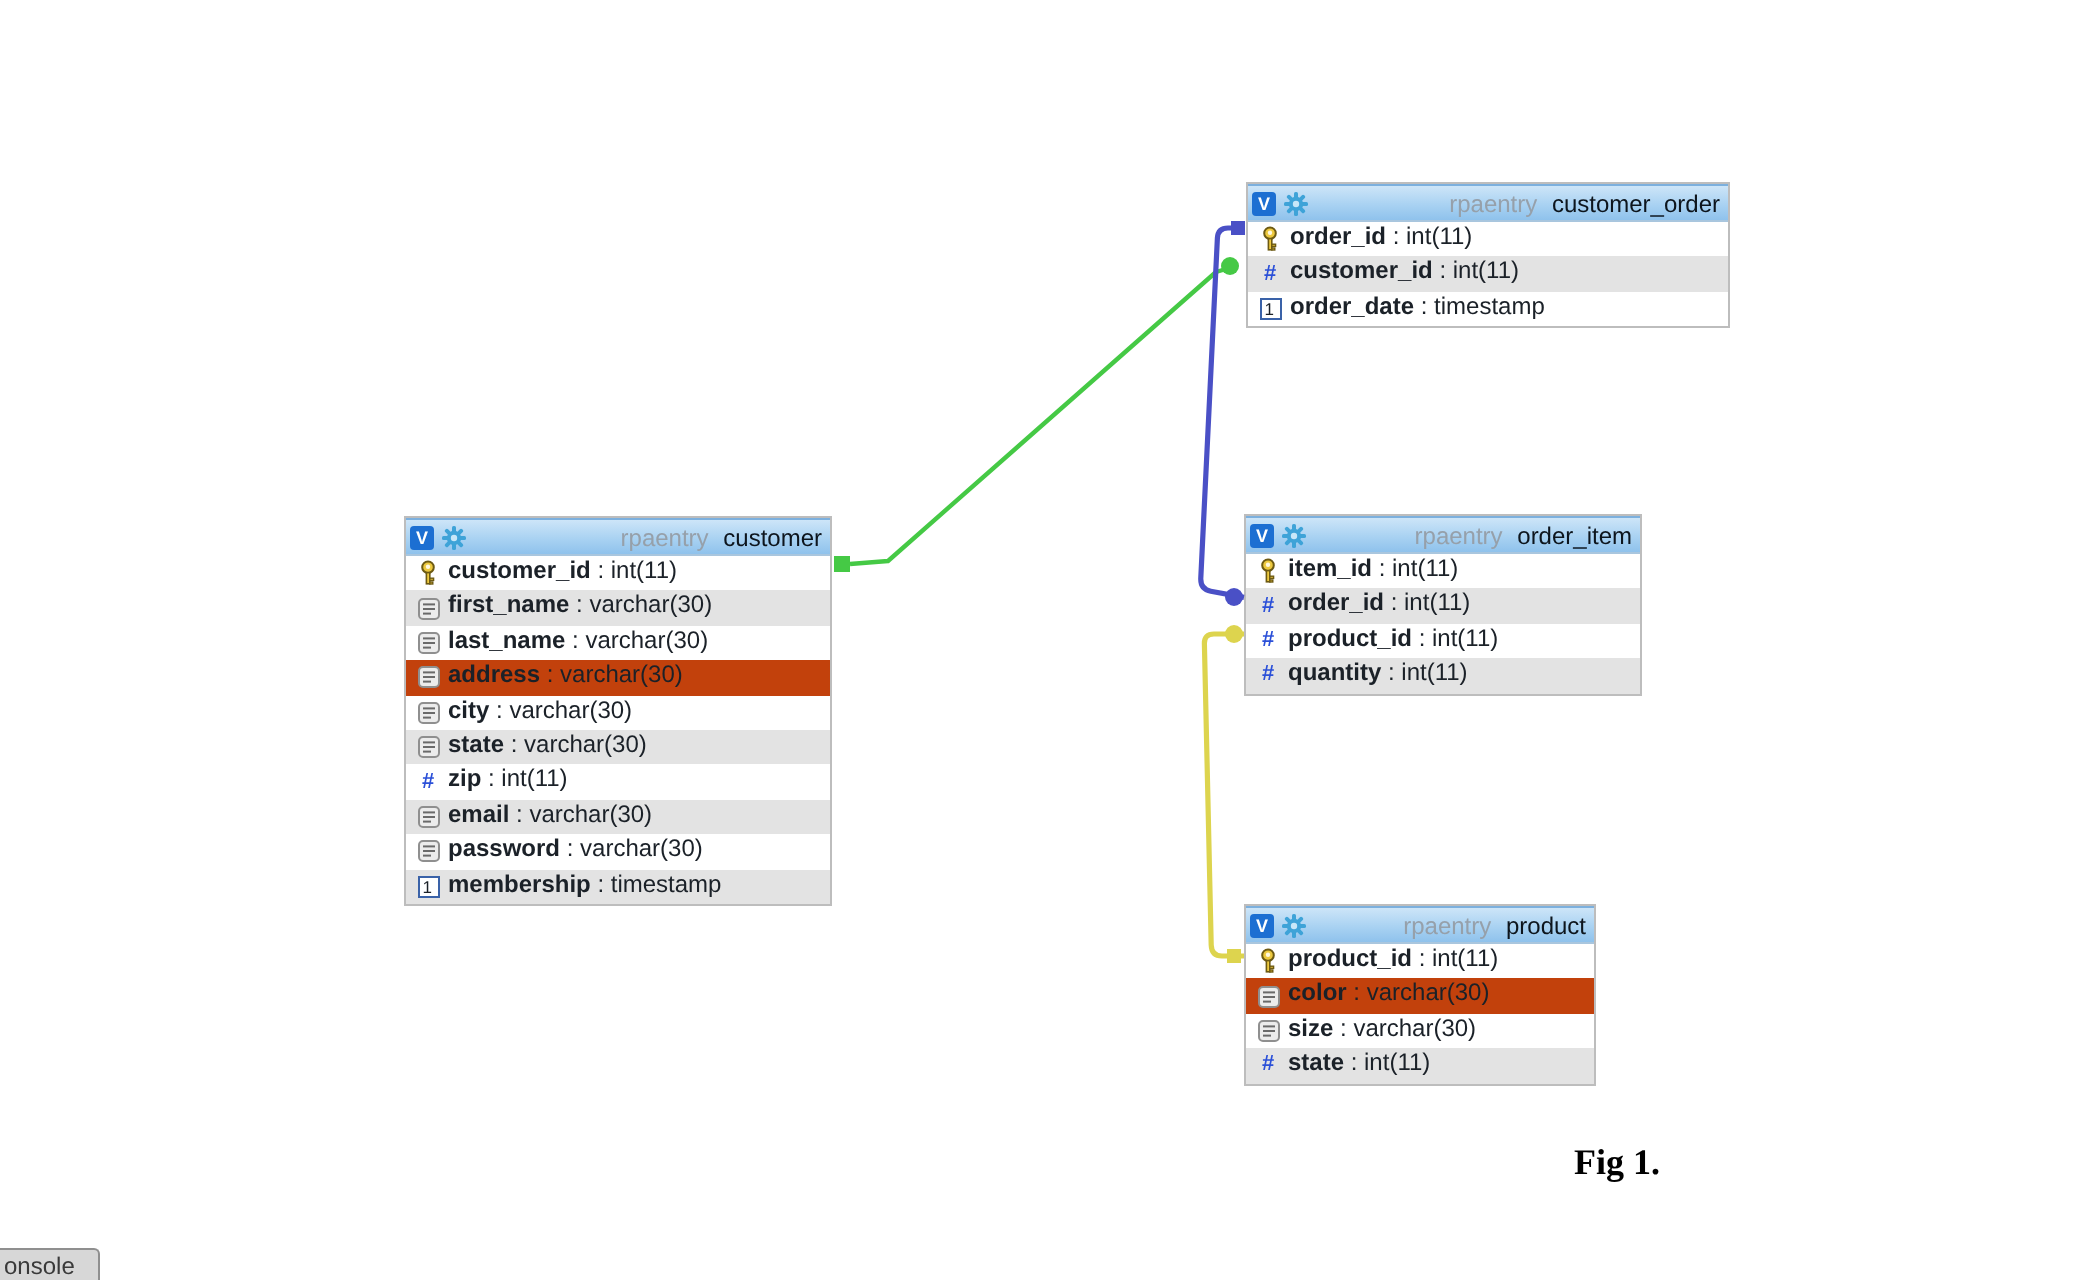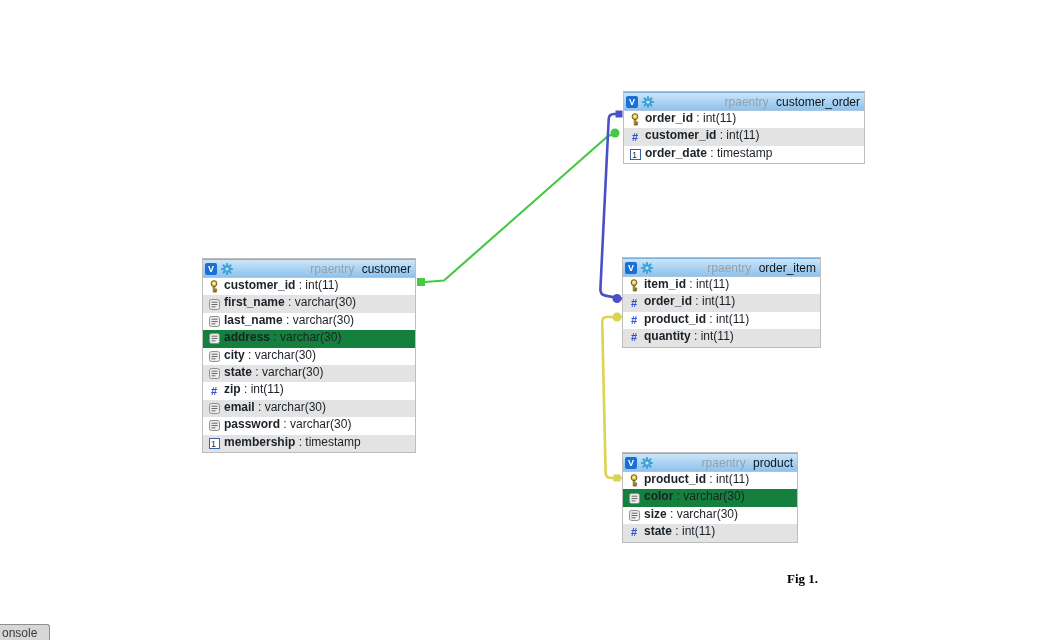--- a/index.html
+++ b/index.html
@@ -9,21 +9,21 @@
   }
   
   .fig-title{
     position:absolute;left:101px;top:116px;
     font-family:"Liberation Serif",serif;font-weight:bold;
     font-size:15px;line-height:19px;color:#000;
   }
   .fig-caption{
     position:absolute;left:787px;top:571px;
     font-family:"Liberation Serif",serif;font-weight:bold;
-    font-size:13px;color:#000;
+    font-size:18px;color:#000;
   }
   
   svg.overlay{position:absolute;left:0;top:0;z-index:5;pointer-events:none}
   
   .dtable{
     position:absolute;z-index:2;background:#fff;
     border:1px solid #bdbdbd;font-size:12px;color:#1b2128;
   }
   .t-customer_order{left:623px;top:91px;width:240px}
   .t-customer{left:202px;top:258px;width:212px}
@@ -40,21 +40,21 @@
     width:12px;height:12px;flex:0 0 12px;background:#1c6fd2;color:#fff;
     font-size:9px;font-weight:bold;display:flex;align-items:center;
     justify-content:center;border-radius:2px;
   }
   .gico{flex:0 0 12px;display:flex}
   .schema{color:#96a0aa;margin-left:auto;white-space:pre}
   .tname{color:#0d151d;font-weight:normal;white-space:pre}
   .tbody{background:#fff}
   .row{height:17.4px;display:flex;padding-left:4px;white-space:pre}
   .row.bg-alt{background:#e3e3e3}
-  .row.bg-pink{background:#15803d}
+  .row.bg-pink{background:#c2410c}
   .row.bg-white{background:#ffffff}
   .fi{width:14px;flex:0 0 14px;display:flex;justify-content:center;align-items:center}
   .fname{font-weight:bold;color:#1b2128;margin-left:3px}
   .ftype{color:#1b2128}
   .ic-hash{color:#2b50d8;font-weight:bold;font-size:11px;line-height:1}
   
   .console-tab{
     position:absolute;left:-3px;bottom:0;height:15px;z-index:9;
     background:#d7d7d7;border:1px solid #8f8f8f;border-bottom:none;
     border-radius:0 3px 0 0;padding:0 12px 0 4px;

